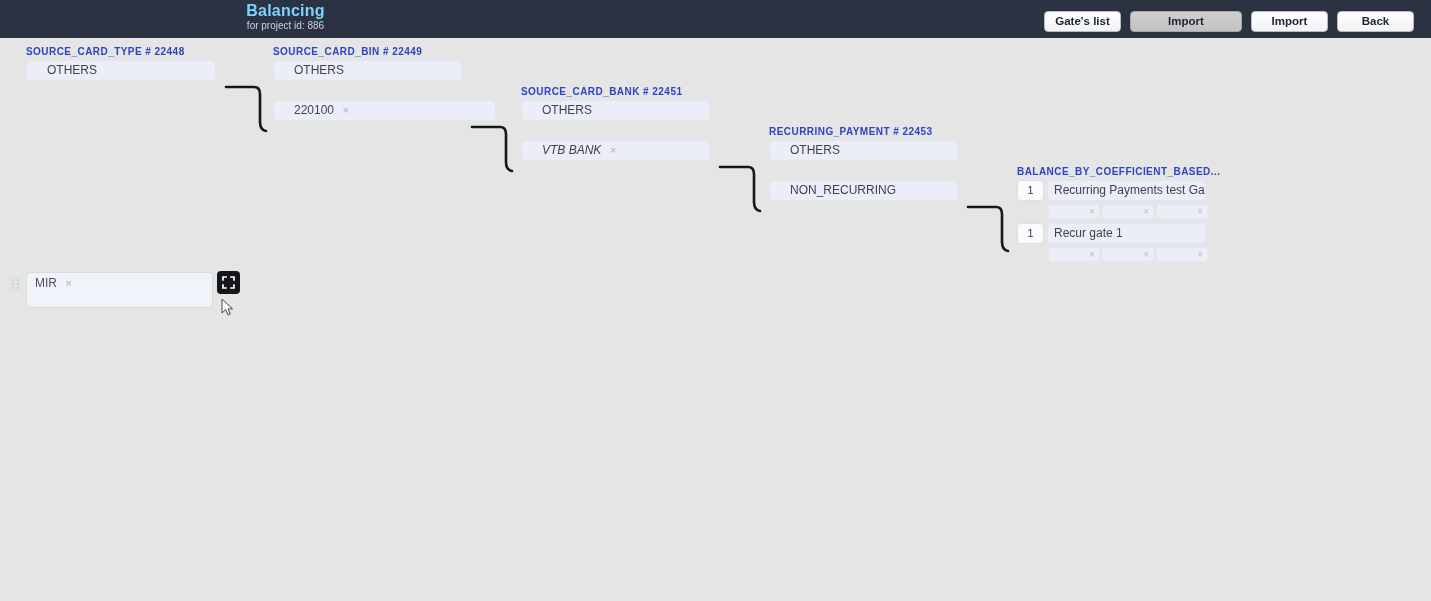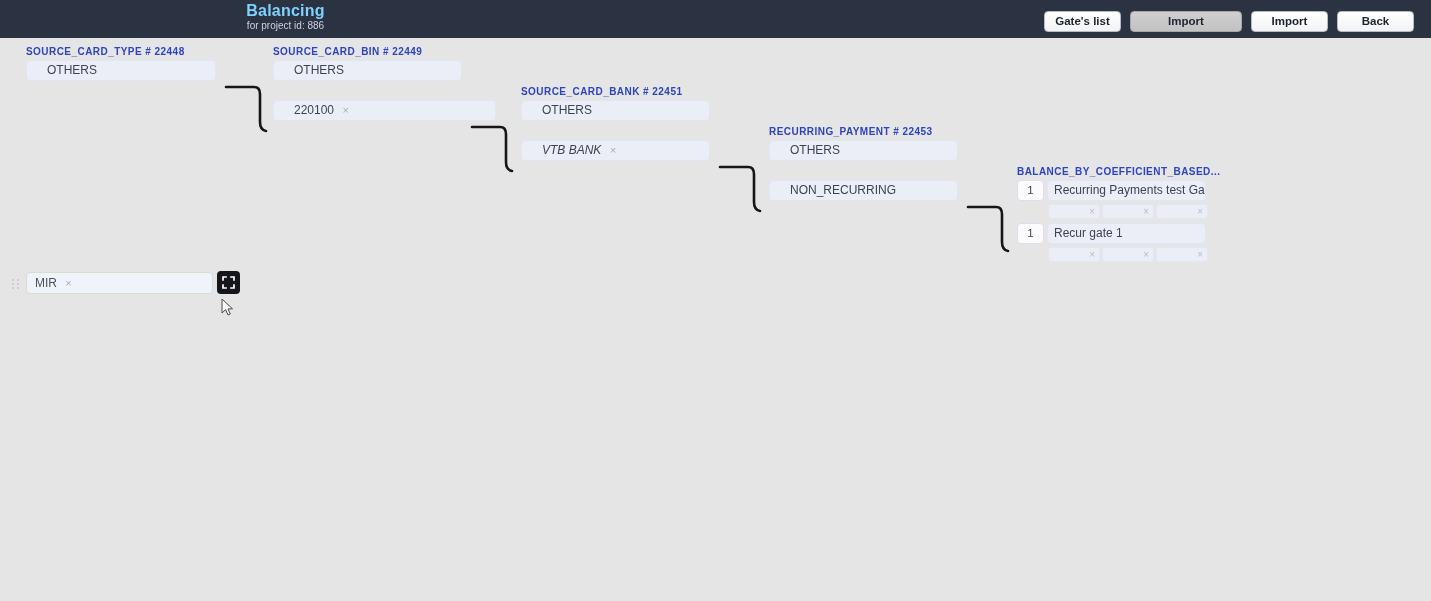--- a/index.html
+++ b/index.html
@@ -201,21 +201,21 @@
     width: 2px;
     height: 2px;
     background: #c3c6d1;
     border-radius: 50%;
   }
   .mir-box {
     position: absolute;
     left: 26px;
     top: 2px;
     width: 187px;
-    height: 22px;
+    height: 36px;
     box-sizing: border-box;
     background: #f1f3fa;
     border: 1px solid #cfe2cf;
     border-radius: 4px;
     color: #49505f;
     font-size: 12px;
     line-height: 20px;
     padding: 0 8px;
     cursor: text;
   }

